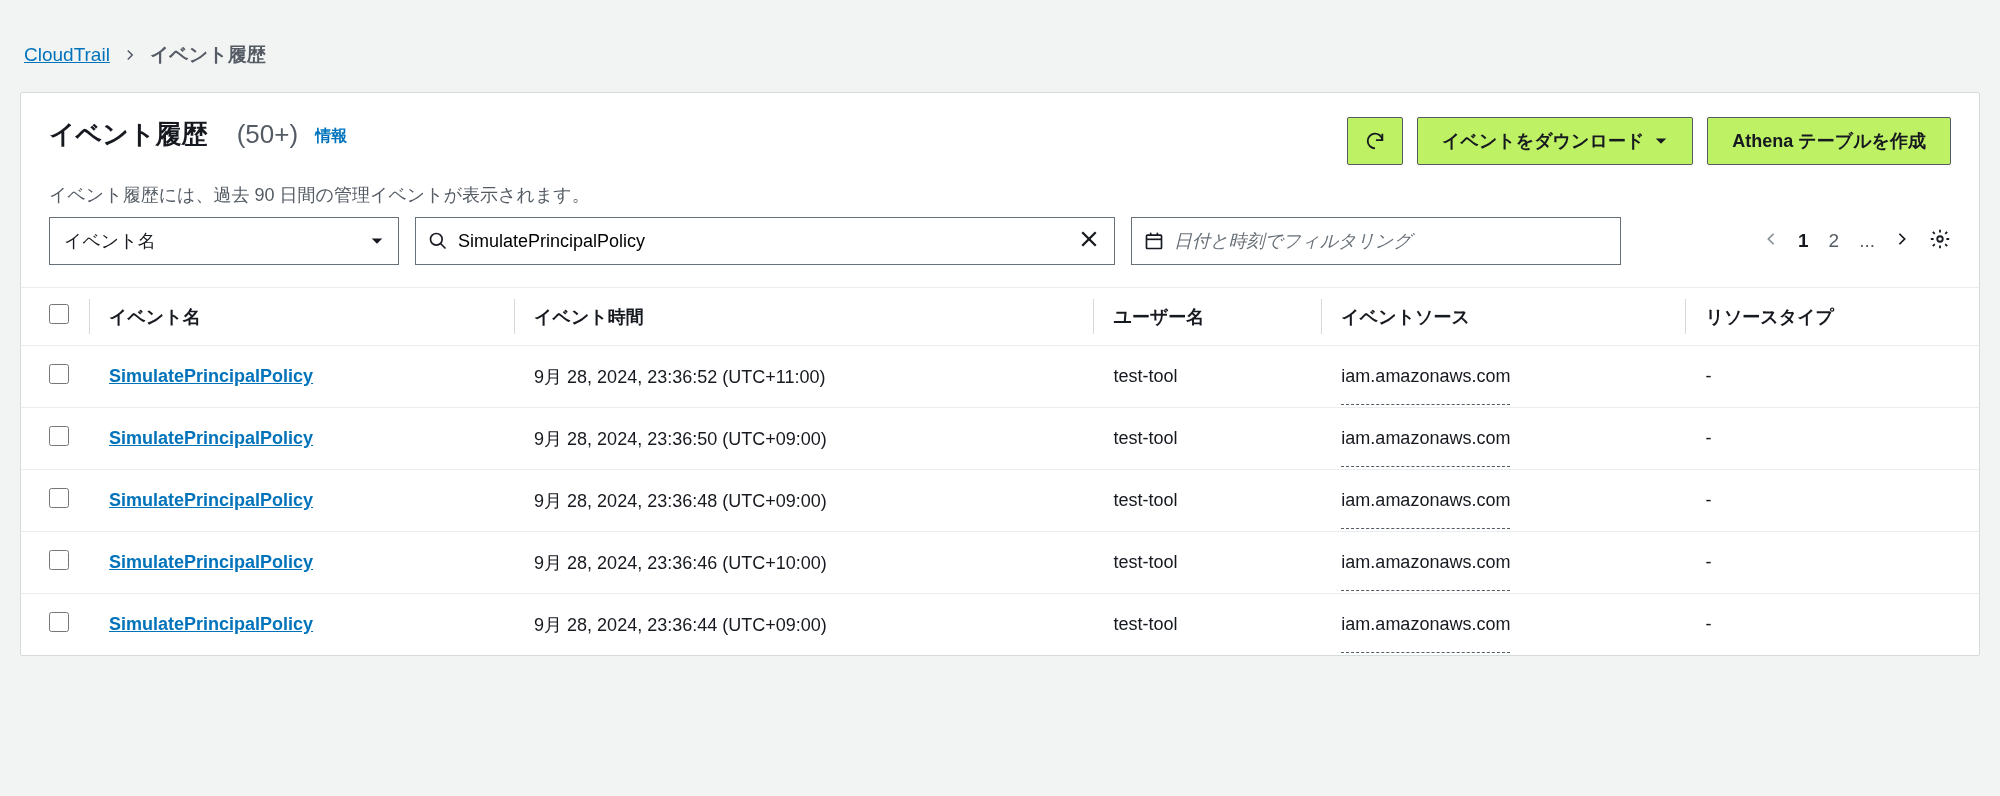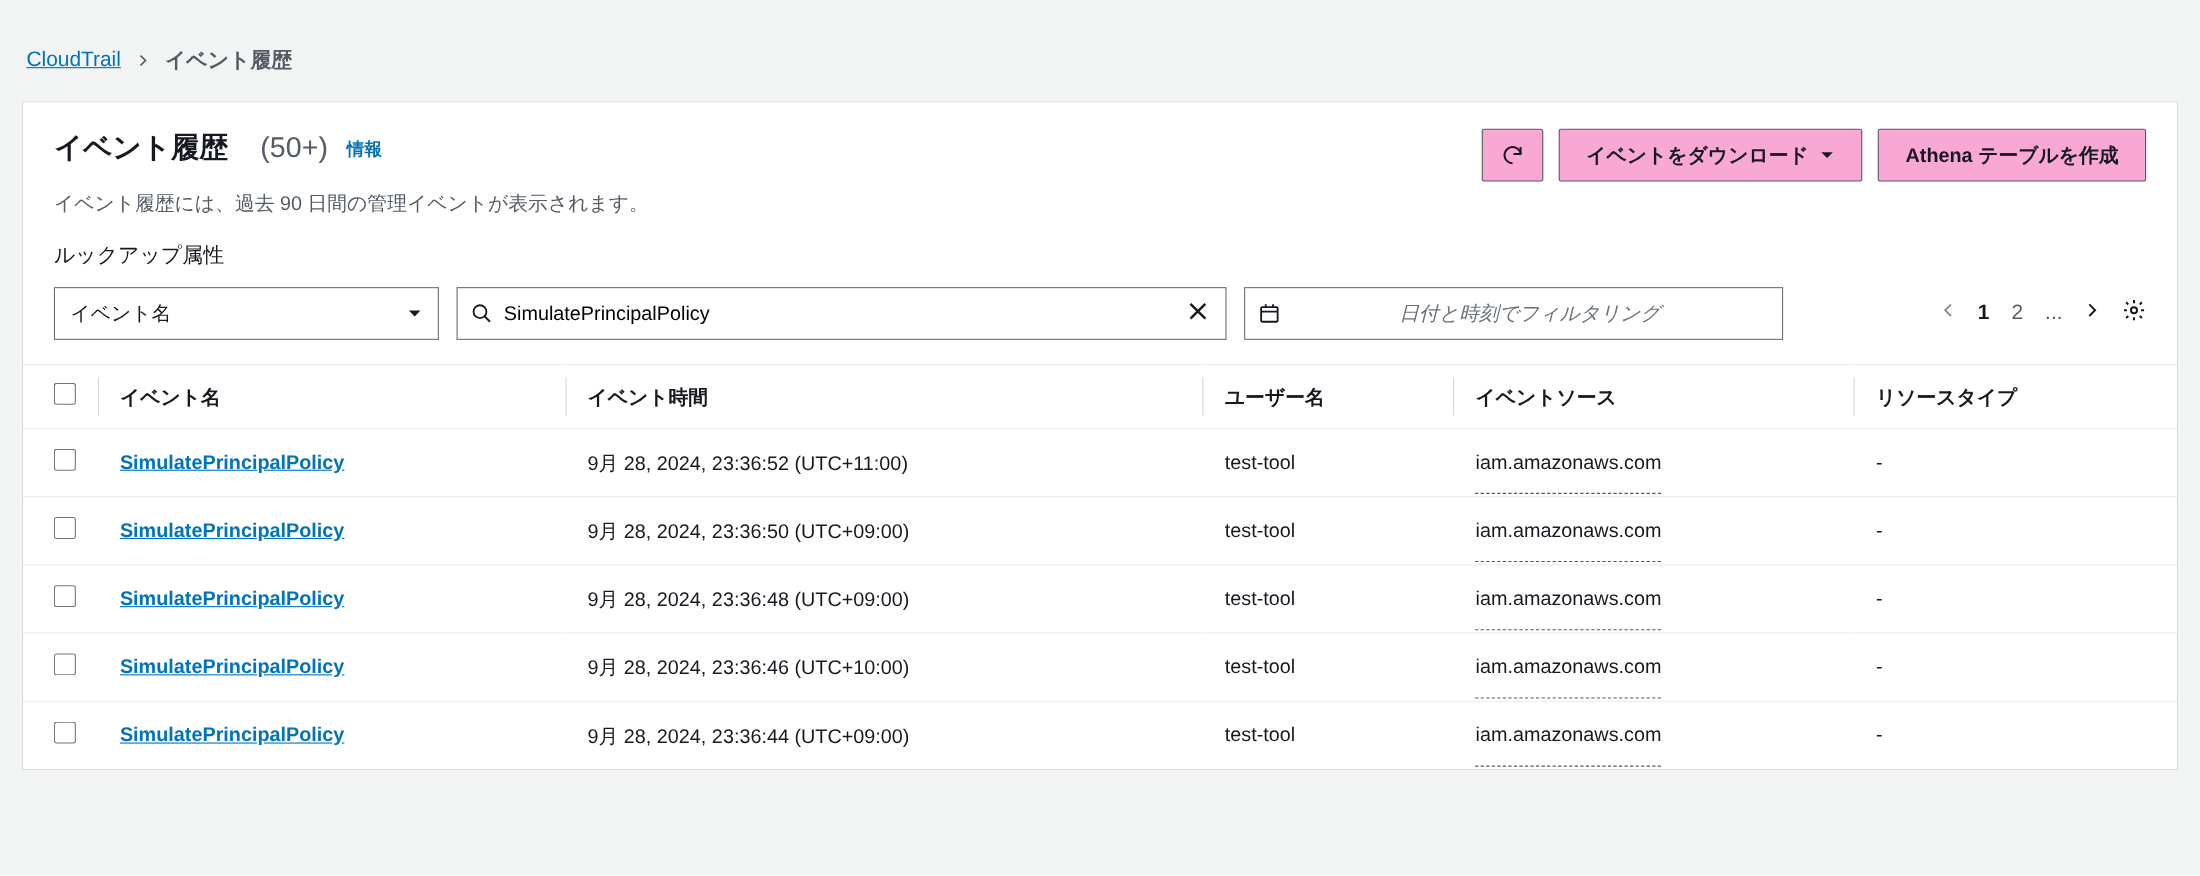--- a/index.html
+++ b/index.html
@@ -51,30 +51,31 @@
       font-size: 16px;
       font-weight: 700;
       margin-left: 10px;
       vertical-align: middle;
       text-decoration: none;
       font-family: Liberation Mono, monospace;
     }
     .subtitle {
       color: #545b64;
       font-size: 18px;
+      margin-top: 10px;
       padding: 0 28px;
     }
     .actions {
       display: flex;
       align-items: center;
       gap: 14px;
     }
     .btn {
       border: 1px solid #545b64;
-      background: #f9a8d4;
+      background: #bef264;
       color: #16191f;
       font-weight: 700;
       font-size: 18px;
       padding: 10px 24px;
       border-radius: 2px;
       cursor: pointer;
       display: flex;
       align-items: center;
       gap: 10px;
       height: 48px;
@@ -131,21 +132,20 @@
       background: #fff;
       flex: 0 0 490px;
     }
     .date-input input {
       border: none;
       outline: none;
       font-size: 18px;
       font-style: italic;
       color: #0f766e;
       flex: 1;
-      text-align: center;
     }
     .date-input input::placeholder {
       font-style: italic;
       color: #687078;
     }
     .paginator {
       display: flex;
       align-items: center;
       gap: 20px;
       margin-left: auto;
@@ -237,21 +237,20 @@
           <svg width="14" height="14" viewBox="0 0 16 16">
               <path d="M2 5 L8 11 L14 5 Z" fill="#16191f"></path>
             </svg>
         </span>
       </button>
       <button class="btn">Athena テーブルを作成</button>
     </div>
   </div>
   <div class="subtitle">イベント履歴には、過去 90 日間の管理イベントが表示されます。</div>
 
-  <div class="filters-label">ルックアップ属性</div>
 
   <div class="filters">
     <div class="select">
       <span>イベント名</span>
       <span class="icon">
         <svg width="14" height="14" viewBox="0 0 16 16">
             <path d="M2 5 L8 11 L14 5 Z" fill="#16191f"></path>
           </svg>
       </span>
     </div>

